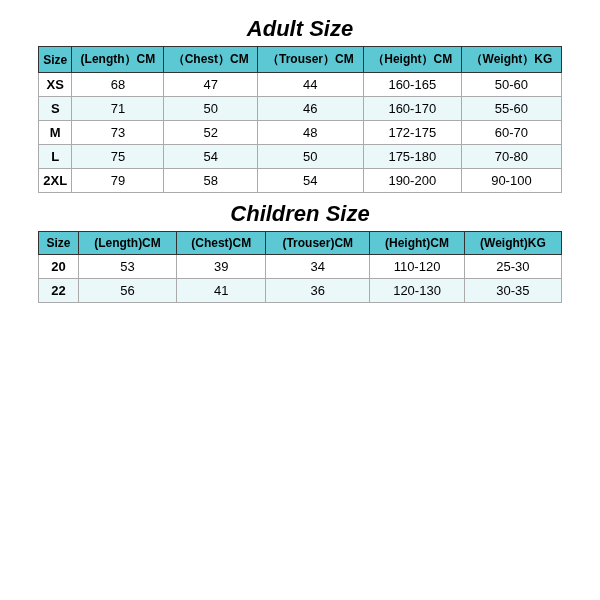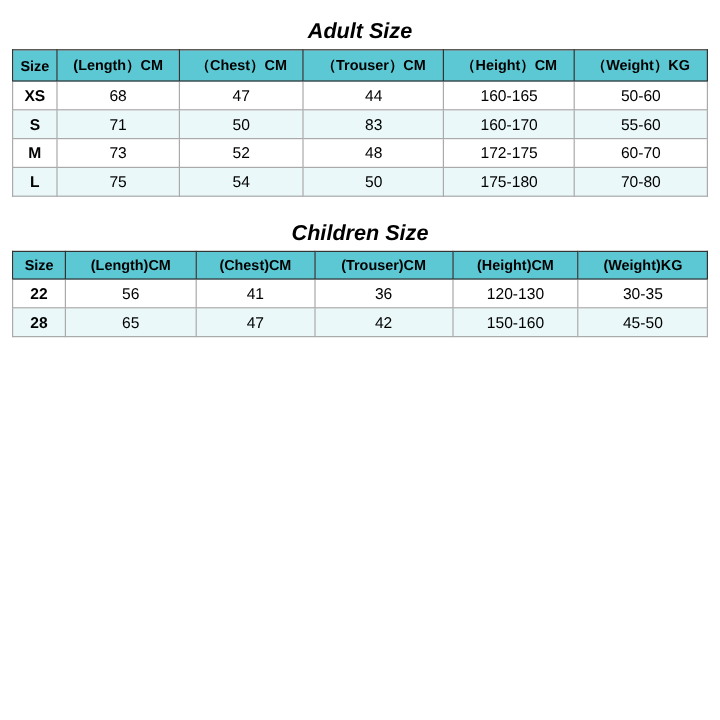--- a/index.html
+++ b/index.html
@@ -8,28 +8,28 @@
       height: 600px;
       background: #fff;
       font-family: Arial, sans-serif;
       font-size: 13px;
       display: flex;
       flex-direction: column;
       align-items: center;
       padding: 10px;
     }
     .section-title {
-      font-size: 18px;
+      font-size: 22px;
       font-weight: bold;
       text-align: center;
       margin: 6px 0 4px 0;
       font-style: italic;
     }
     table {
-      width: 580px;
+      width: 524px;
       border-collapse: collapse;
     }
     thead th {
       background-color: #5bc8d4;
       border: 1px solid #333;
       text-align: center;
       padding: 4px 2px;
       font-weight: bold;
       font-size: 12px;
     }
@@ -72,67 +72,75 @@
         <td>68</td>
         <td>47</td>
         <td>44</td>
         <td>160-165</td>
         <td>50-60</td>
       </tr>
       <tr>
         <td>S</td>
         <td>71</td>
         <td>50</td>
-        <td>83</td>
+        <td>46</td>
         <td>160-170</td>
         <td>55-60</td>
       </tr>
       <tr>
         <td>M</td>
         <td>73</td>
         <td>52</td>
         <td>48</td>
         <td>172-175</td>
         <td>60-70</td>
       </tr>
       <tr>
         <td>L</td>
         <td>75</td>
         <td>54</td>
         <td>50</td>
         <td>175-180</td>
         <td>70-80</td>
       </tr>
+      <tr>
+        <td>2XL</td>
+        <td>79</td>
+        <td>58</td>
+        <td>54</td>
+        <td>190-200</td>
+        <td>90-100</td>
+      </tr>
     </tbody>
 </table>
 
-<div class="section-title" style="margin-top:20px;">Children Size</div>
+<div class="section-title" style="margin-top:8px;">Children Size</div>
 
 <table>
   <thead id="children-thead">
   <tr>
         <th>Size</th>
         <th>(Length)CM</th>
         <th>(Chest)CM</th>
         <th>(Trouser)CM</th>
         <th>(Height)CM</th>
         <th>(Weight)KG</th>
       </tr>
     </thead>
   <tbody id="children-tbody">
       <tr>
+        <td>20</td>
+        <td>53</td>
+        <td>39</td>
+        <td>34</td>
+        <td>110-120</td>
+        <td>25-30</td>
+      </tr>
+      <tr>
         <td>22</td>
         <td>56</td>
         <td>41</td>
         <td>36</td>
         <td>120-130</td>
         <td>30-35</td>
       </tr>
-      <tr>
-        <td>28</td>
-        <td>65</td>
-        <td>47</td>
-        <td>42</td>
-        <td>150-160</td>
-        <td>45-50</td>
-      </tr>
     </tbody>
 </table>
 
 </body></html>

